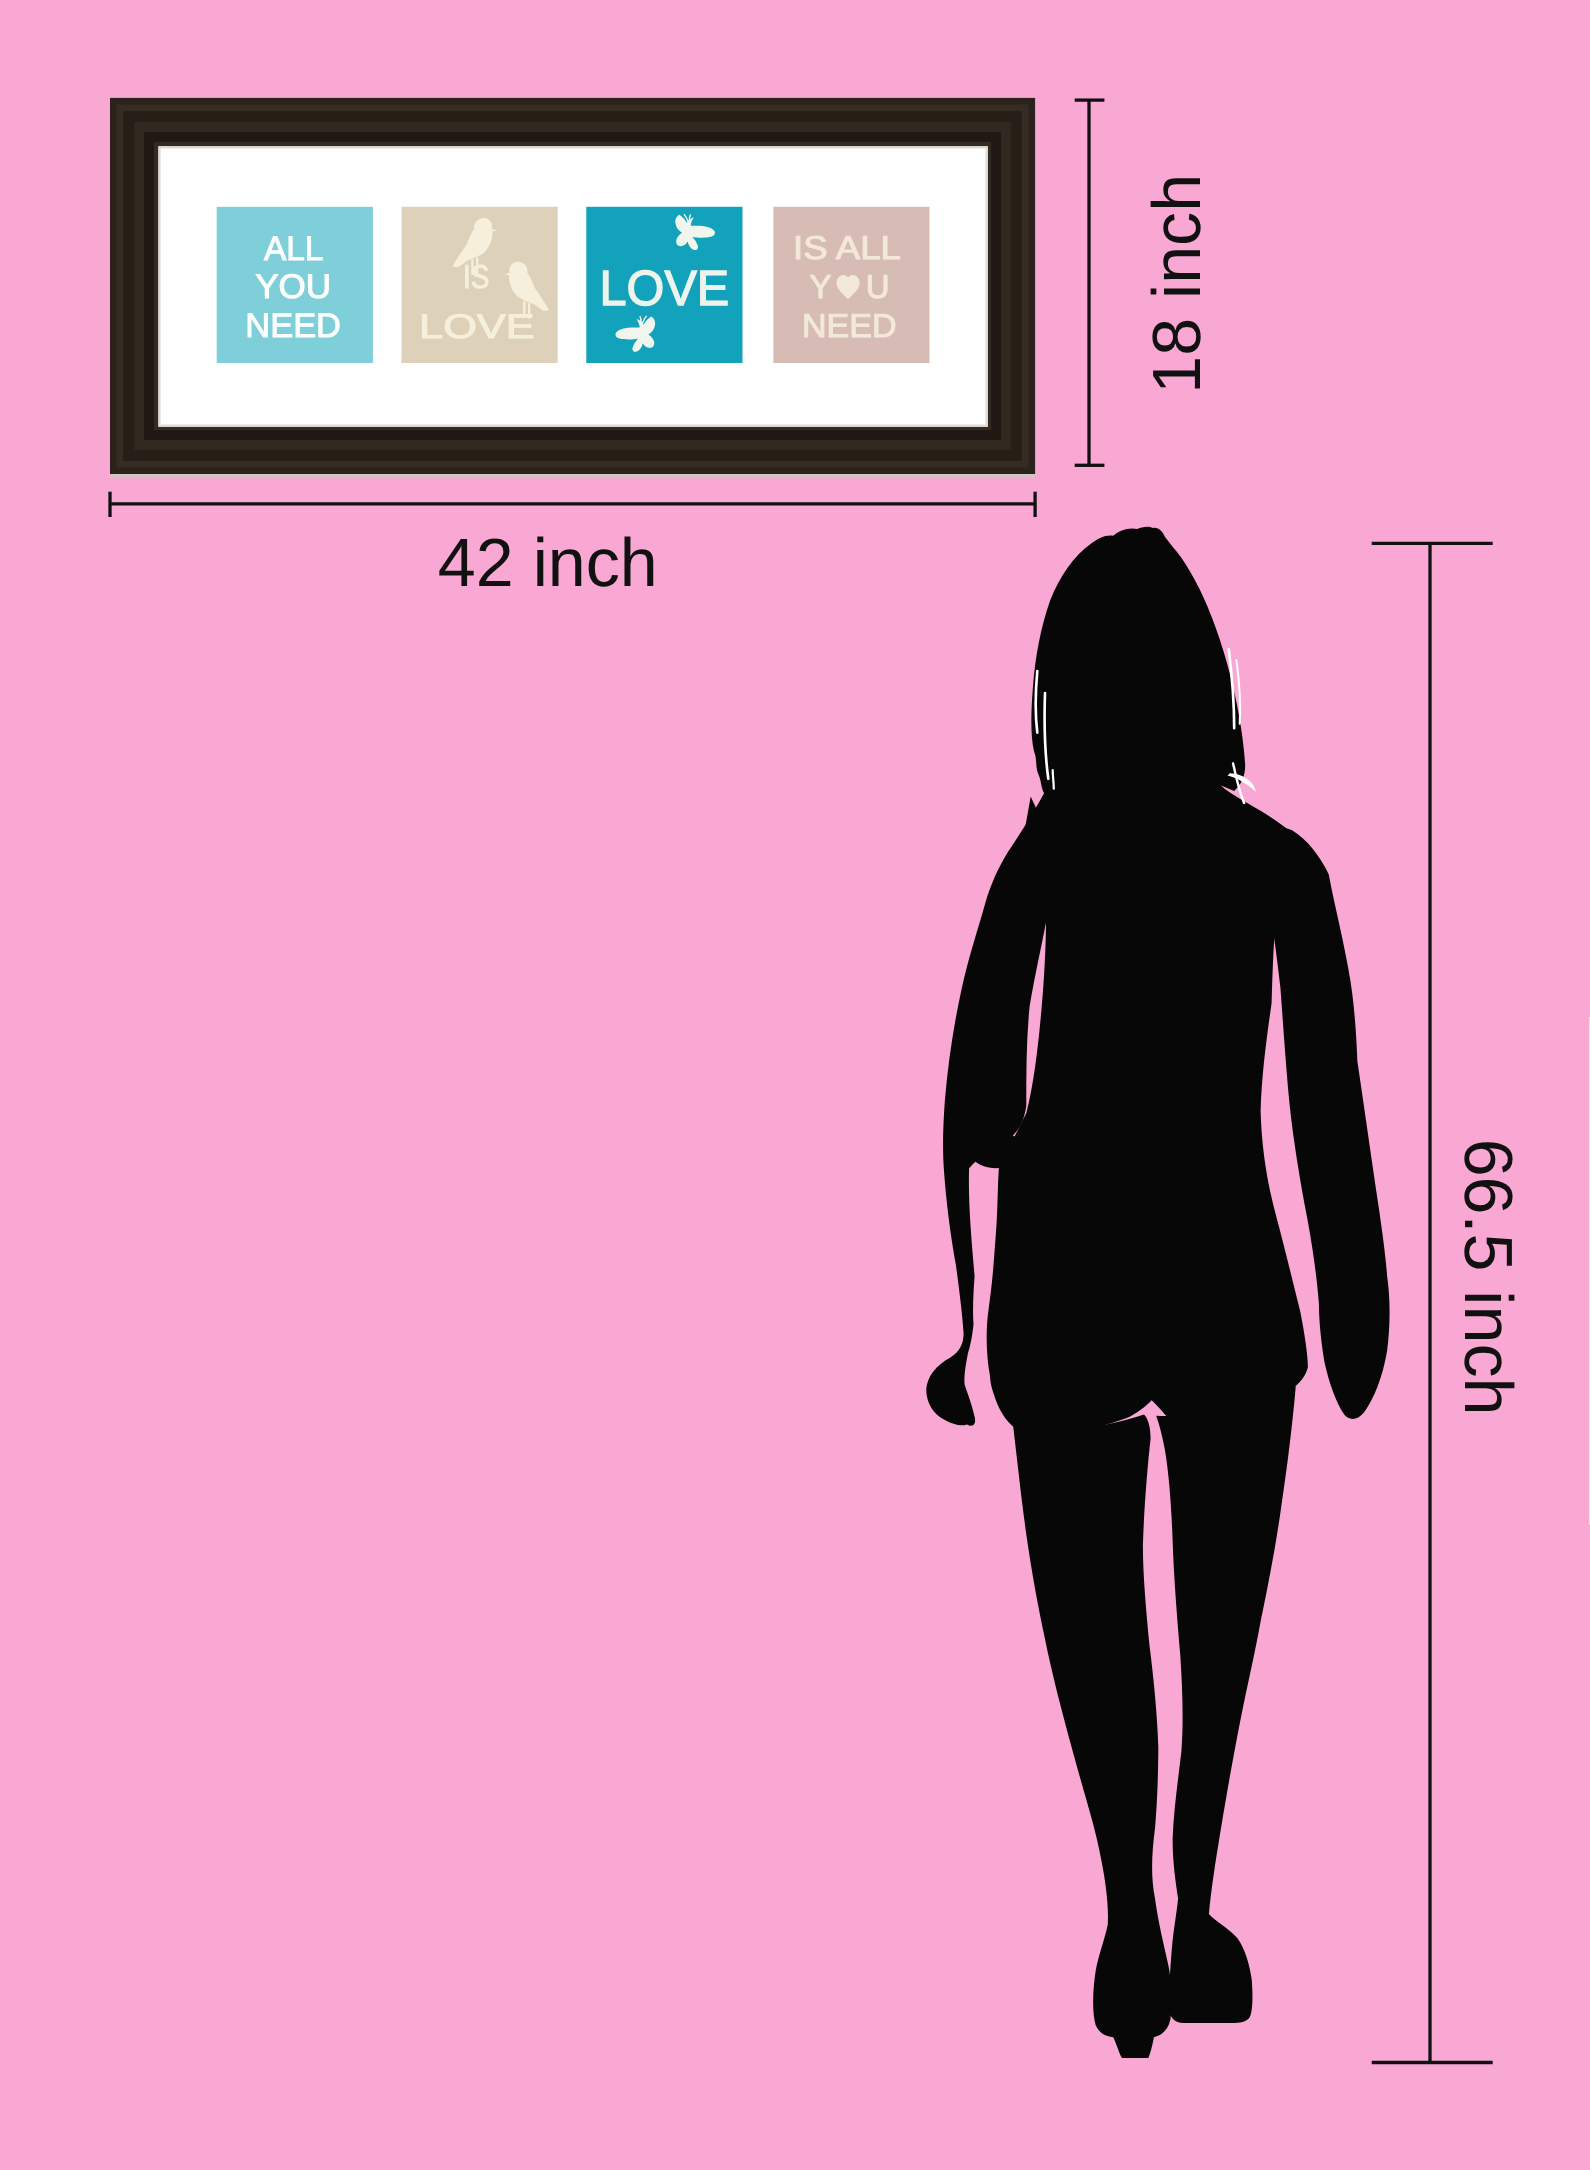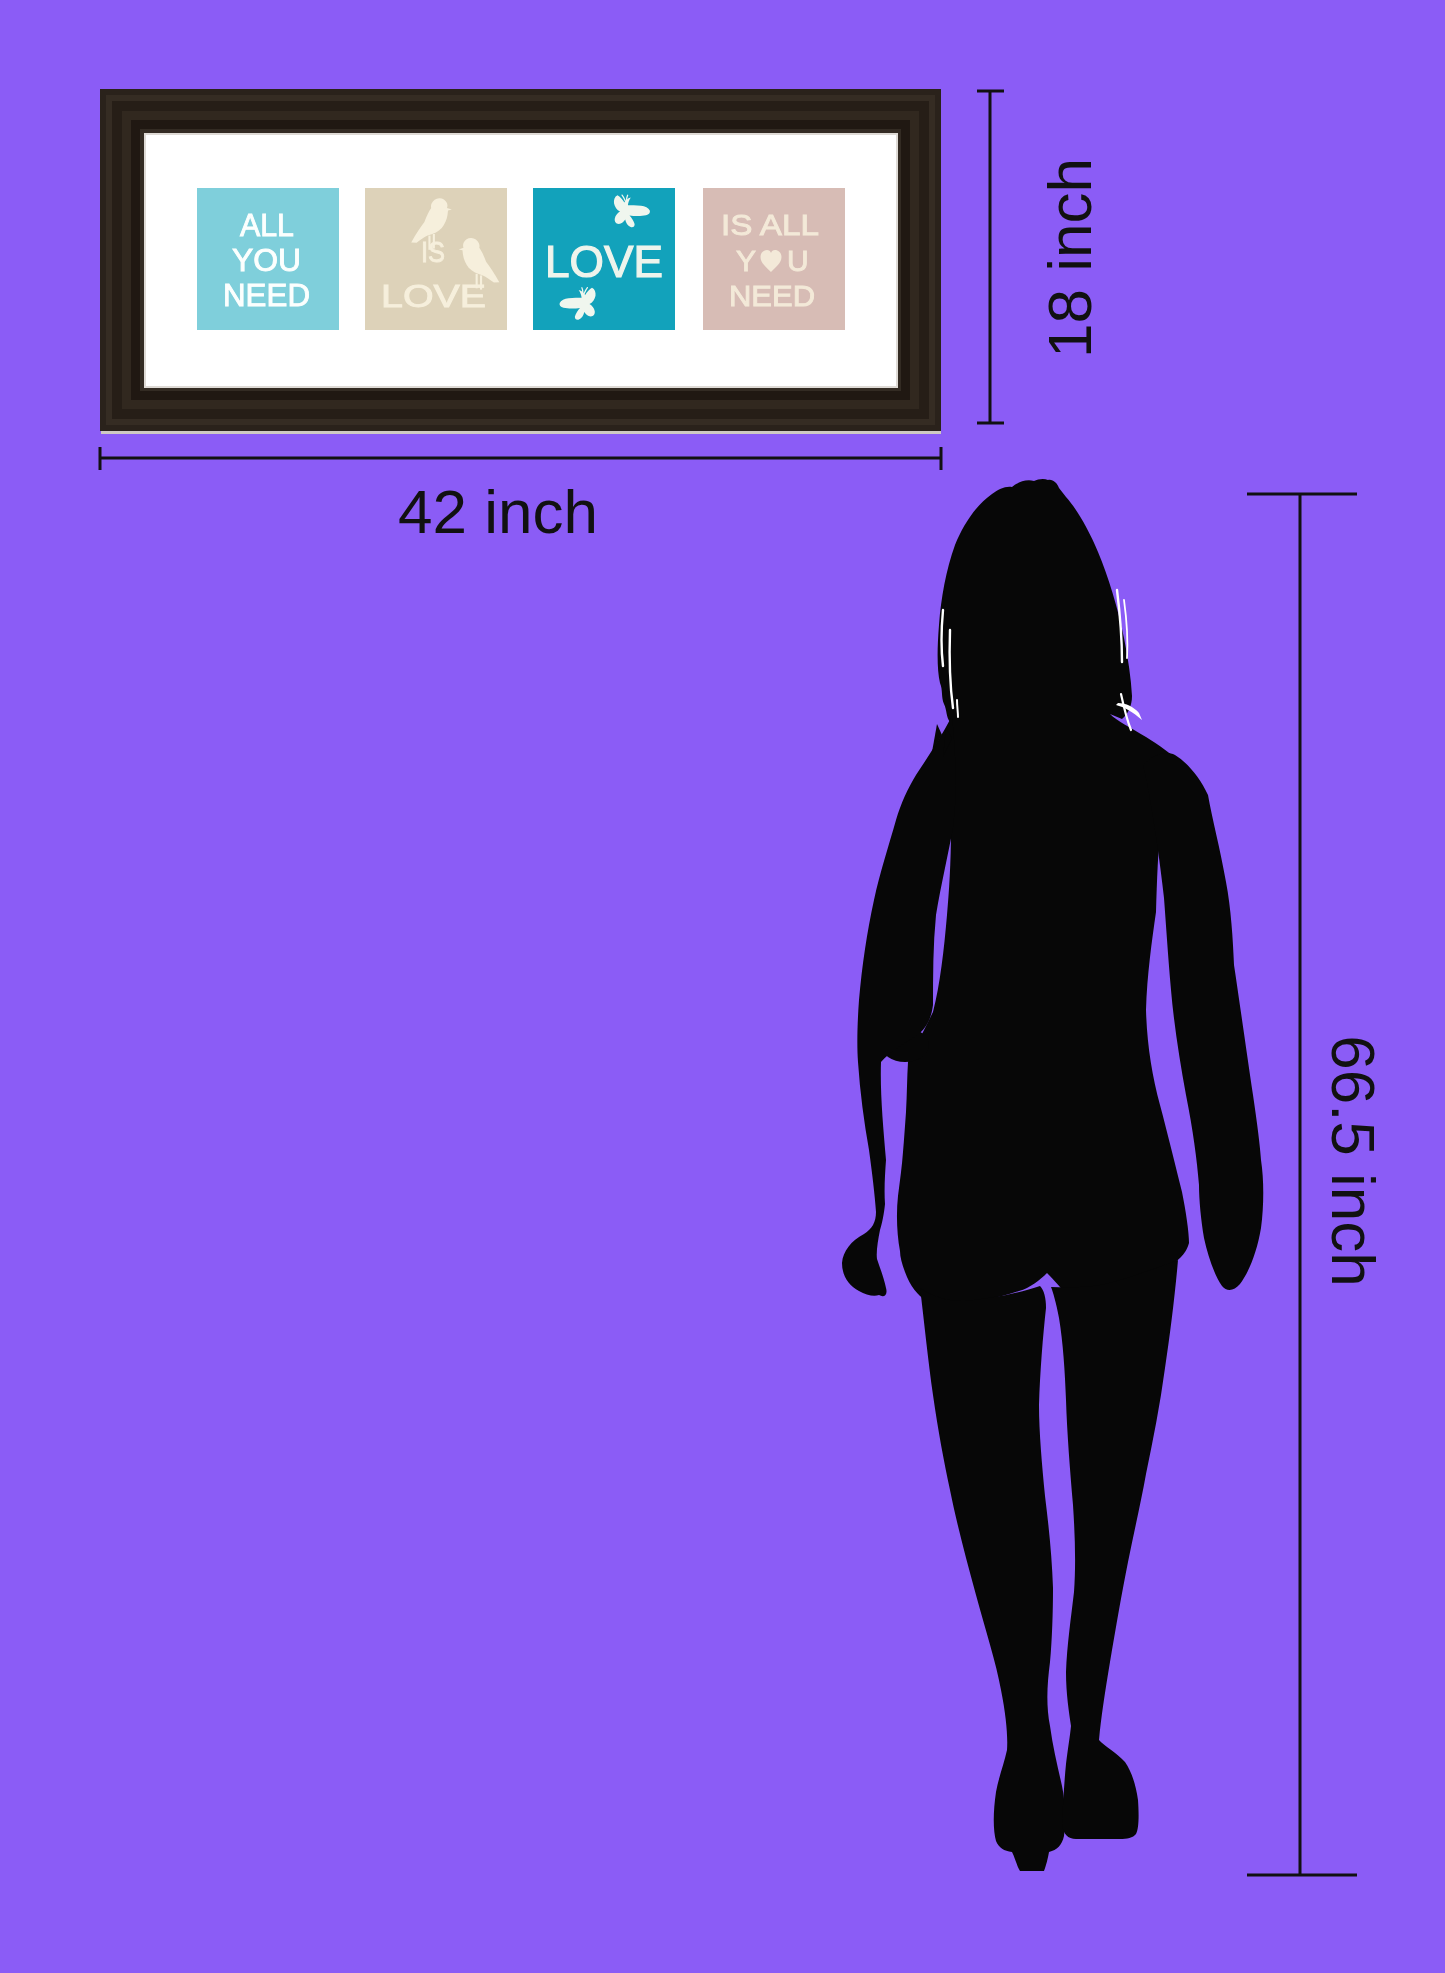--- a/index.html
+++ b/index.html
@@ -1,16 +1,16 @@
 <!DOCTYPE html>
 <html><head>
 <meta charset="utf-8">
 <style>
   html,body{margin:0;padding:0;background:#ffffff;}
-  .page{position:relative;width:1445px;height:1973px;background:#8b5cf6;overflow:hidden;
+  .page{position:relative;width:1445px;height:1973px;background:#f9a8d4;overflow:hidden;
         font-family:"Liberation Sans", sans-serif;}
   svg{position:absolute;top:0;left:0;}
 </style>
 </head>
 <body>
 <div class="page">
 <svg width="1445" height="1973" viewBox="0 0 1445 1973" xmlns="http://www.w3.org/2000/svg">
 
   <g>
     <rect x="100" y="89" width="841" height="342" fill="#2a221b"></rect>

